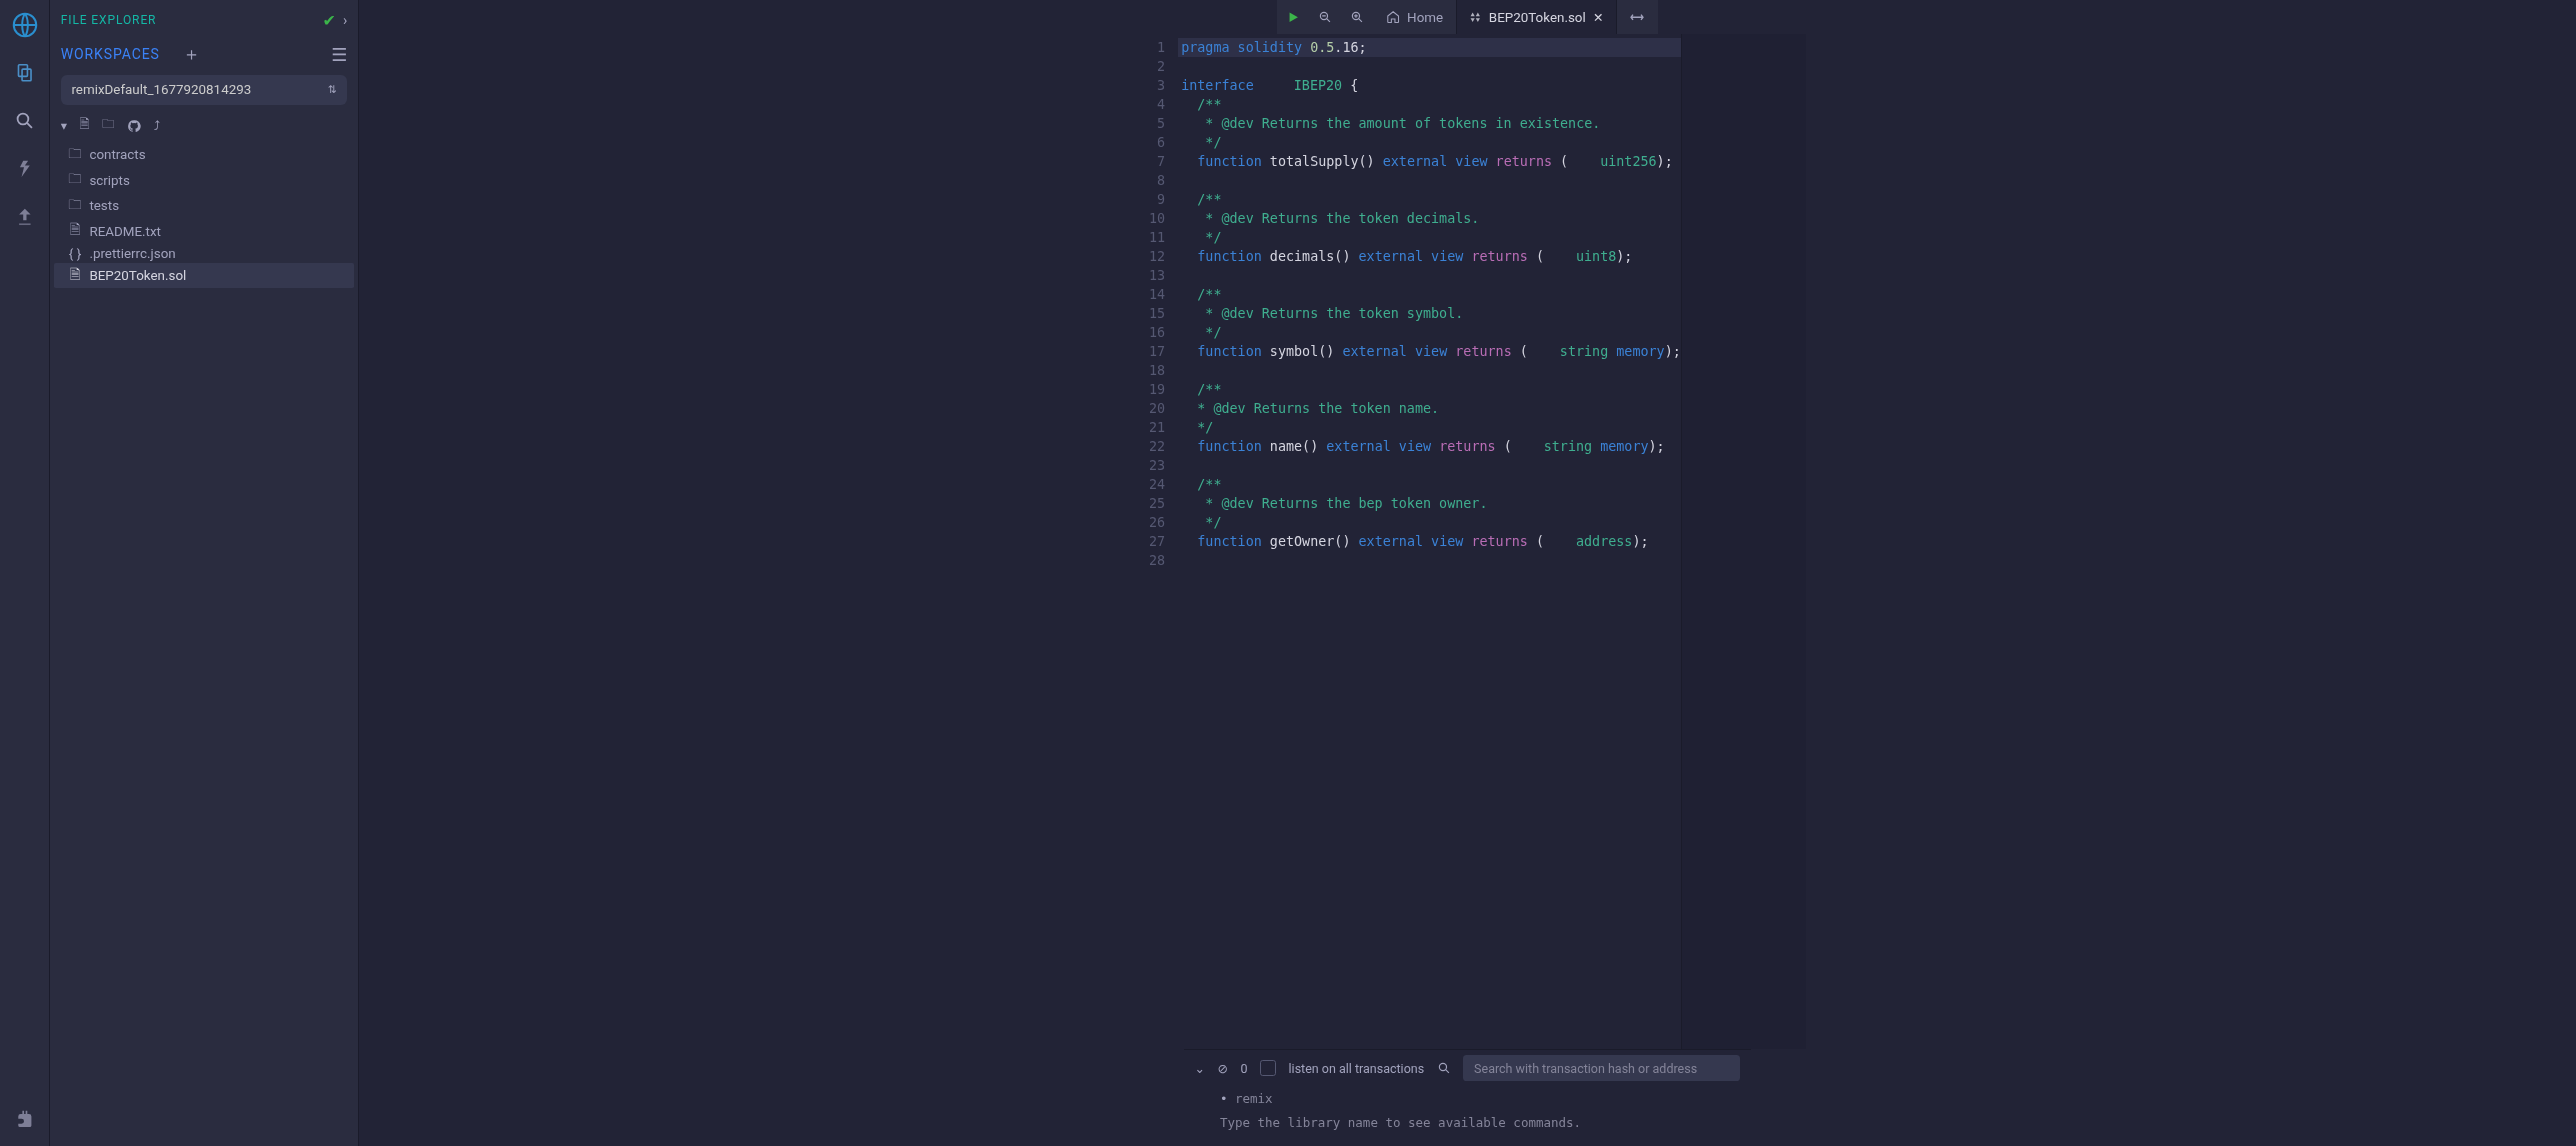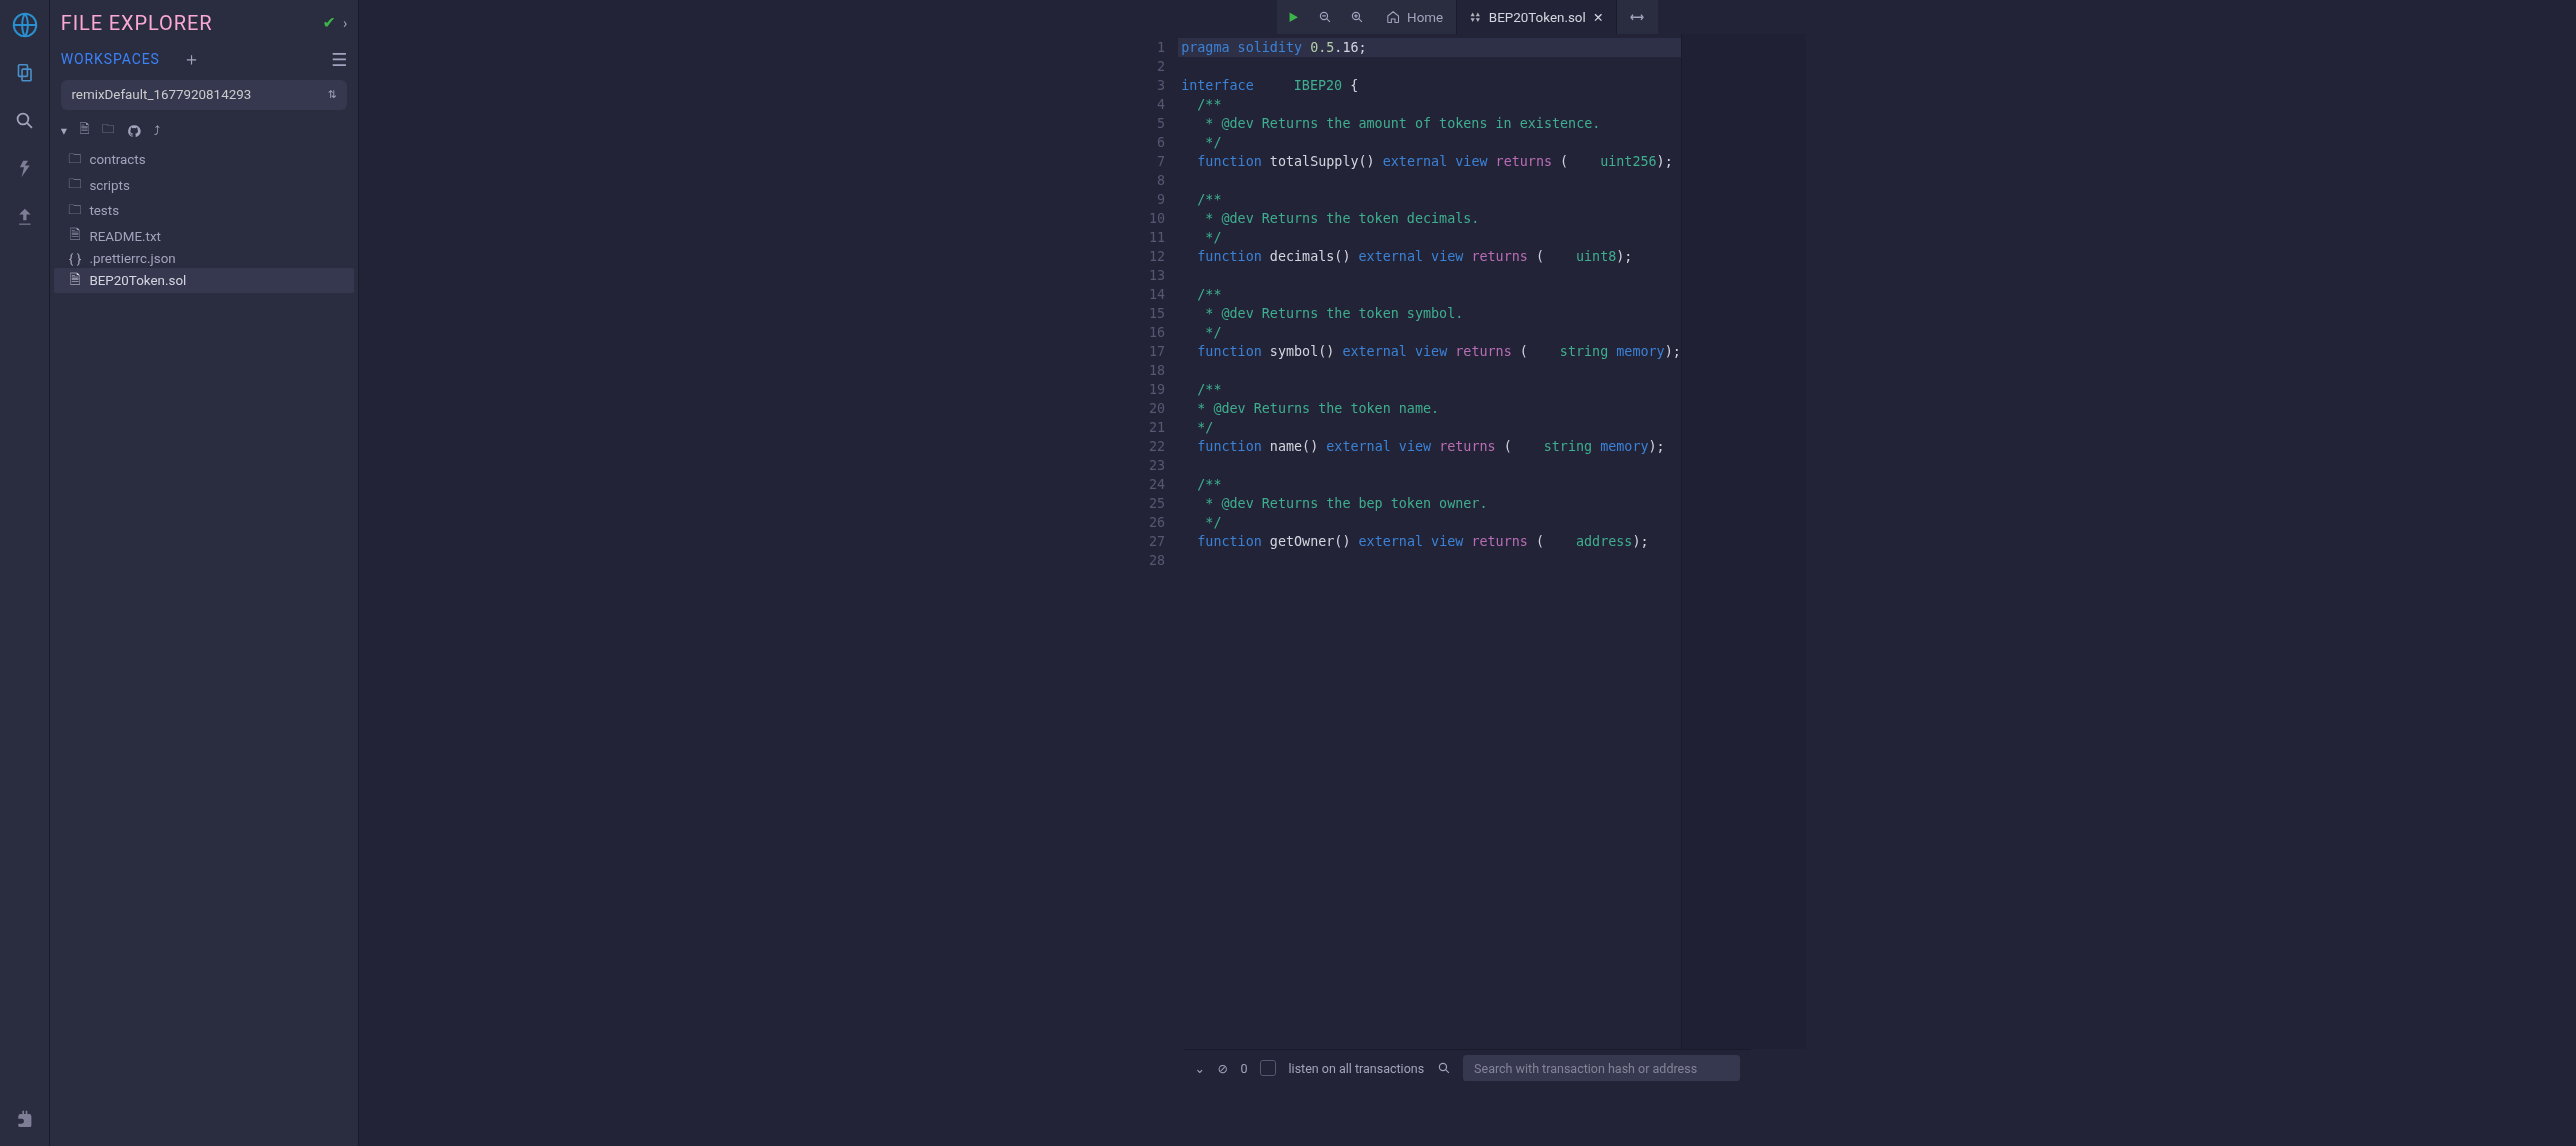--- a/index.html
+++ b/index.html
@@ -44,23 +44,23 @@
   border-right: 0.9px solid #1a1b2a;
 }
 .fp-header {
   display: flex;
   align-items: center;
   padding: 10.7px 10.7px 7.2px 10.7px;
   gap: 7.2px;
 }
 .fp-title {
   flex: 1;
-  font-size: 20px;
+  font-size: 12px;
   letter-spacing: 0.9px;
-  color: #f9a8d4;
+  color: #14b8a6;
 }
 .fp-check { color: #3bb54a; font-size: 16px; }
 .fp-chev { color: #a2a3bd; font-size: 14.3px; }
 
 .ws-row {
   display: flex;
   align-items: center;
   padding: 5.4px 10.7px;
   gap: 9px;
 }
@@ -434,15 +434,20 @@
       <span>
         <svg width="14.3" height="14.3" viewBox="0 0 24 24" fill="none" stroke="currentColor" stroke-width="2">
             <circle cx="10" cy="10" r="6"></circle>
             <path d="m20 20-5.5-5.5"></path>
           </svg>
       </span>
       <div class="term-search">
         <span>Search with transaction hash or address</span>
       </div>
     </div>
+    <div class="term-body">
+      <div><span class="term-bullet">•</span> <span>remix</span></div>
+      <div style="height:5.4px"></div>
+      <div>Type the library name to see available commands.</div>
+    </div>
   </div>
 </div>
 
 
 </body></html>

